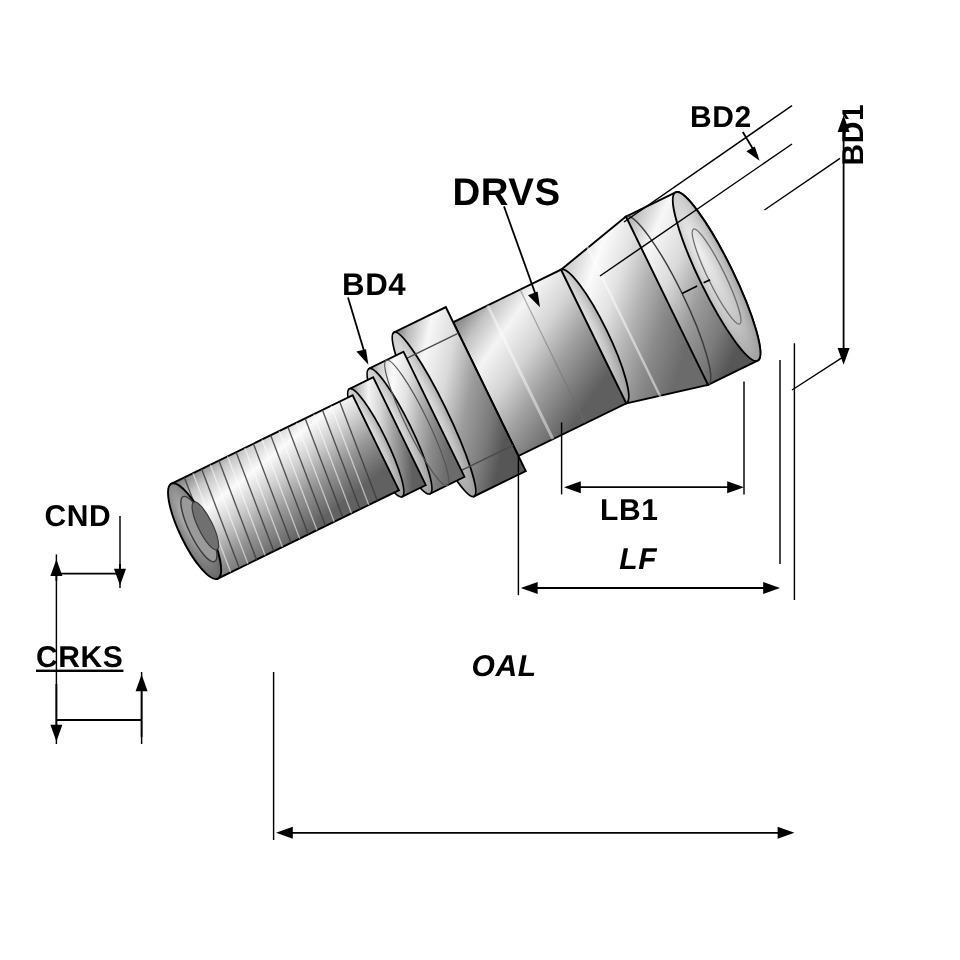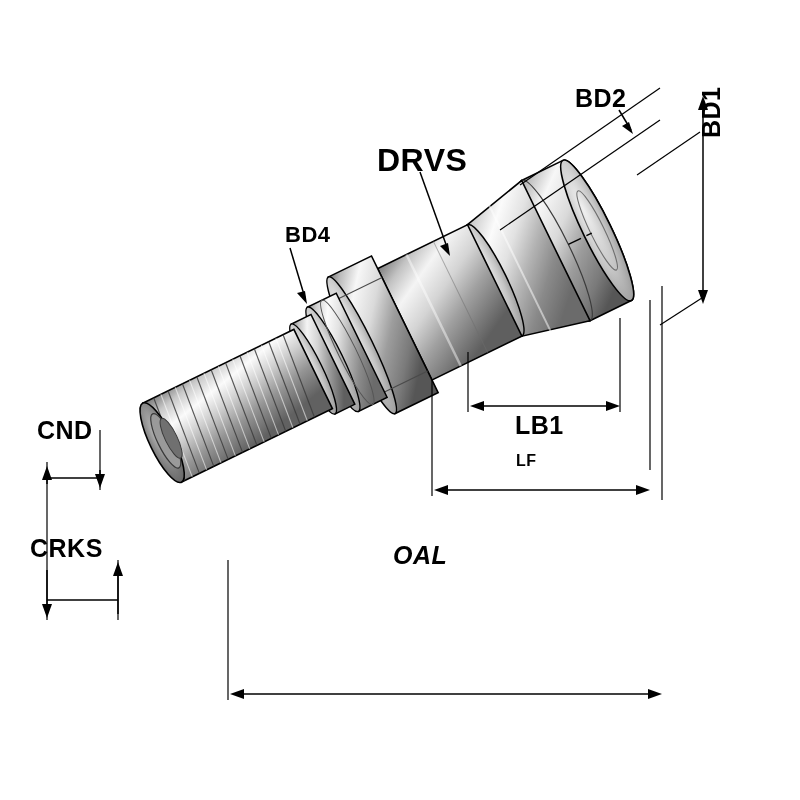--- a/index.html
+++ b/index.html
@@ -246,25 +246,25 @@
       </g>
     </g>
   </svg>
 
   <div class="dim-label" style="left:575px; top:84px; font-size:25px;">BD2</div>
 
   <div class="dim-label" style="left:697px; top:138px; font-size:25px; transform:rotate(-90deg); transform-origin:left top;">BD1</div>
 
   <div class="dim-label" style="left:377px; top:142px; font-size:32px;">DRVS</div>
 
-  <div class="dim-label" style="left:285px; top:222px; font-size:22px;">BD4</div>
+  <div class="dim-label" style="left:285px; top:222px; font-size:26px;">BD4</div>
 
   <div class="dim-label" style="left:37px; top:416px; font-size:25px;">CND</div>
 
-  <div class="dim-label" style="left:30px; top:534px; font-size:25px;">CRKS</div>
-
-  <div class="dim-label" style="left:500px; top:411px; font-size:25px;margin-left:15px;">LB1</div>
-
-  <div class="dim-label" style="left:516px; top:452px; font-size:16px;">LF</div>
+  <div class="dim-label" style="left:30px; top:534px; font-size:25px;text-decoration:underline;">CRKS</div>
+
+  <div class="dim-label" style="left:500px; top:411px; font-size:25px;">LB1</div>
+
+  <div class="dim-label" style="left:516px; top:452px; font-size:25px;font-style:italic;">LF</div>
 
   <div class="dim-label" style="left:393px; top:541px; font-size:25px;font-style:italic;">OAL</div>
 
 </div>
 
 </body></html>

